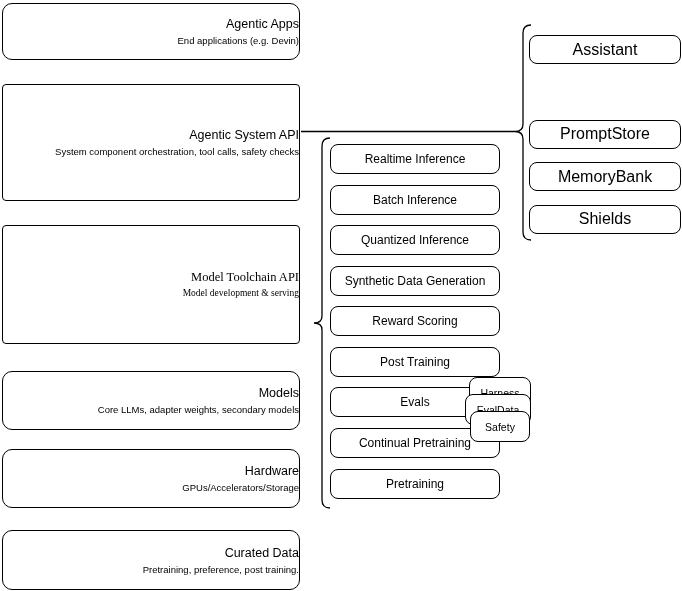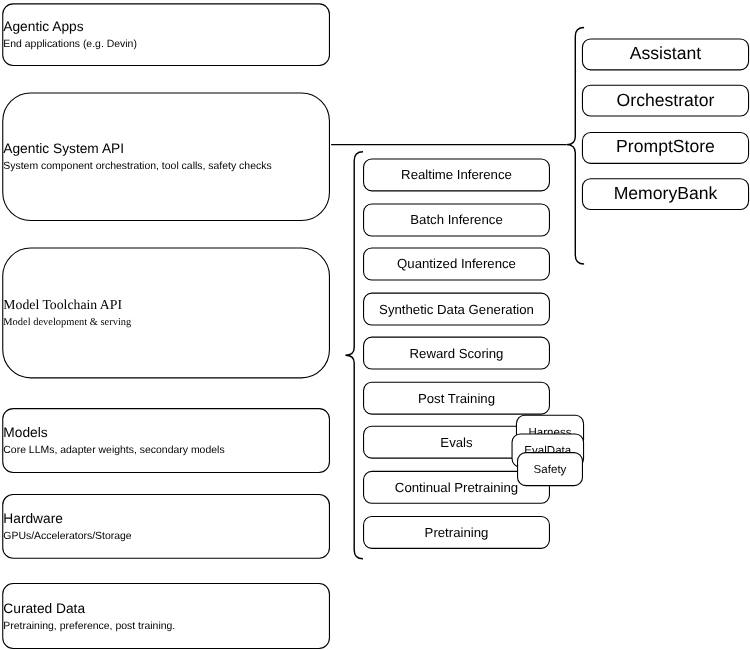--- a/index.html
+++ b/index.html
@@ -17,26 +17,26 @@
   .lbox {
     position: absolute;
     left: 2px;
     width: 298px;
     background: #ffffff;
     border: 1.3px solid #000000;
     border-radius: 10px;
     box-sizing: border-box;
     display: flex;
     flex-direction: column;
-    align-items: flex-start;
+    align-items: flex-end;
     justify-content: center;
     gap: 4px;
     text-align: center;
   }
-  .lbox.big { border-radius: 26px; }
+  .lbox.big { border-radius: 4px; }
   .lbox .title { font-size: 12.5px; line-height: 14px; }
   .lbox .sub   { font-size: 9.5px;  line-height: 11px; }
 
   .mbox {
     position: absolute;
     left: 330px;
     width: 170px;
     height: 30px;
     background: #ffffff;
     border: 1.3px solid #000000;
@@ -123,17 +123,17 @@
   <div class="mbox" style="top:346.5px;">Post Training</div>
   <div class="mbox" style="top:387px;">Evals</div>
   <div class="mbox" style="top:428px;">Continual Pretraining</div>
   <div class="mbox" style="top:468.5px;">Pretraining</div>
 
   <div class="pill" style="left:469px; top:377px; width:62px;">Harness</div>
   <div class="pill" style="left:465px; top:394px; width:66px;">EvalData</div>
   <div class="pill" style="left:470px; top:411px; width:60px;">Safety</div>
 
   <div class="rbox" style="top:35px;">Assistant</div>
-  <div class="rbox" style="top:77px;">Orchestrator</div>
   <div class="rbox" style="top:119.5px;">PromptStore</div>
   <div class="rbox" style="top:162px;">MemoryBank</div>
+  <div class="rbox" style="top:204.5px;">Shields</div>
 
 </div>
 
 </body></html>

